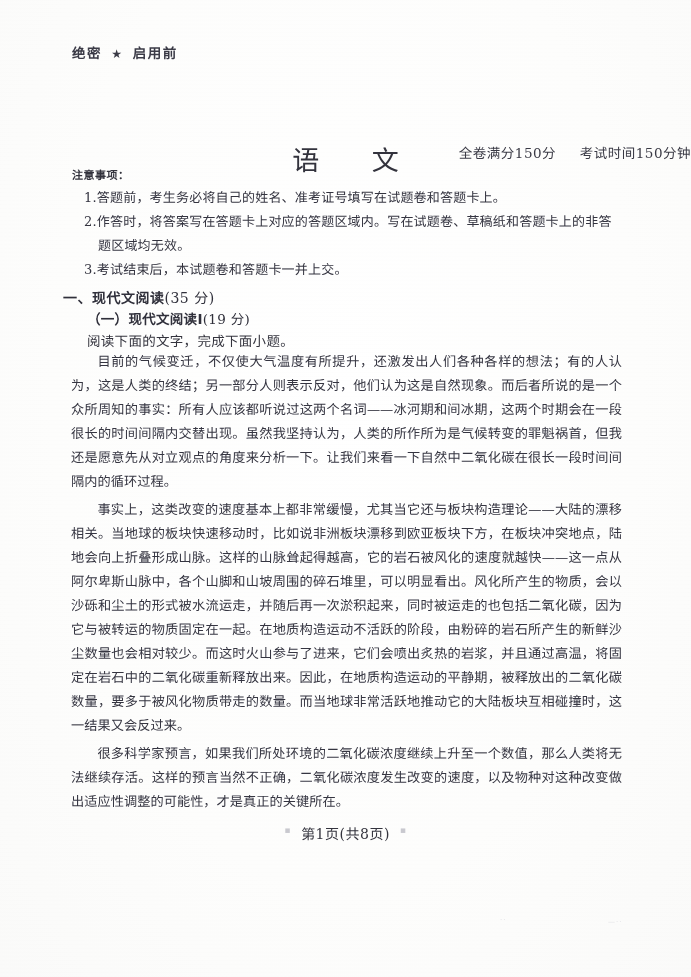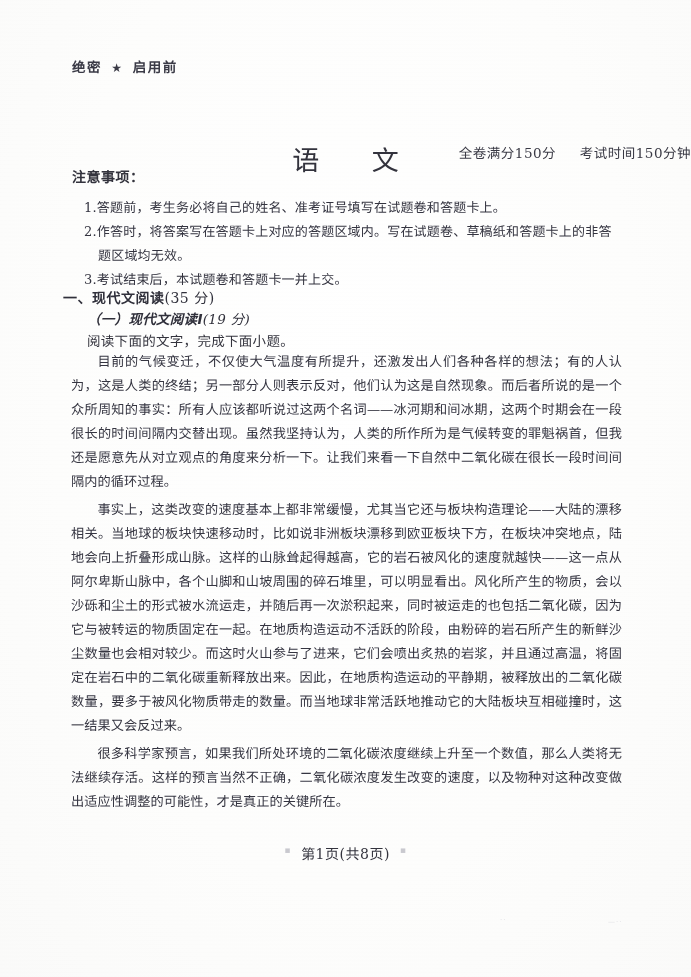--- a/index.html
+++ b/index.html
@@ -30,21 +30,21 @@
     inset: 0;
     pointer-events: none;
     opacity: .45;
     background-image:
       repeating-linear-gradient(0deg, rgba(0,0,0,0.012) 0px, rgba(0,0,0,0) 2px, rgba(0,0,0,0) 4px);
   }
 
   .secret-line {
     position: absolute;
     left: 72px;
-    top: 56px;
+    top: 42px;
     font-size: 13.5px;
     font-weight: bold;
     letter-spacing: 1.5px;
     color: #3a3a46;
     font-family: "DejaVu Sans", "Liberation Sans", sans-serif;
     white-space: nowrap;
   }
   .secret-line .star {
     font-size: 12px;
     margin: 0 3px;
@@ -76,26 +76,26 @@
   }
   .subtitle .gap { display: inline-block; width: 14px; }
 
   .notice {
     position: absolute;
     left: 72px;
     top: 166px;
     width: 548px;
   }
   .notice-title {
-    font-size: 14px;
-    font-weight: bold;
-    letter-spacing: .5px;
-    font-family: "DejaVu Sans", "Liberation Sans", sans-serif;
-    color: #33333d;
-    margin-bottom: 10px;
+    font-size: 11px;
+    font-weight: bold;
+    letter-spacing: .5px;
+    font-family: "DejaVu Sans", "Liberation Sans", sans-serif;
+    color: #33333d;
+    margin-bottom: 4px;
   }
   .notice-item {
     font-size: 13px;
     line-height: 24px;
     color: #343440;
     padding-left: 26px;
     text-indent: -14px;
     letter-spacing: .2px;
   }
 
@@ -117,21 +117,20 @@
 
   .subsection-head {
     position: absolute;
     left: 87px;
     top: 308px;
     font-size: 13.5px;
     font-weight: bold;
     letter-spacing: .3px;
     font-family: "DejaVu Sans", "Liberation Sans", sans-serif;
     color: #30303b;
-    font-style: italic;
   }
   .subsection-head .pts {
     font-weight: normal;
     font-family: "DejaVu Serif", "Liberation Serif", serif;
   }
 
   .instruction {
     position: absolute;
     left: 87px;
     top: 330px;
@@ -154,21 +153,21 @@
   }
   .body-text p {
     margin: 0 0 4px 0;
     text-indent: 2em;
   }
 
   .footer {
     position: absolute;
     left: 0;
     right: 0;
-    top: 843px;
+    top: 823px;
     text-align: center;
     font-size: 14px;
     color: #33333d;
     letter-spacing: .5px;
   }
   .footer .tick {
     color: #c9c9cf;
     font-size: 9px;
     vertical-align: super;
     margin: 0 10px;

